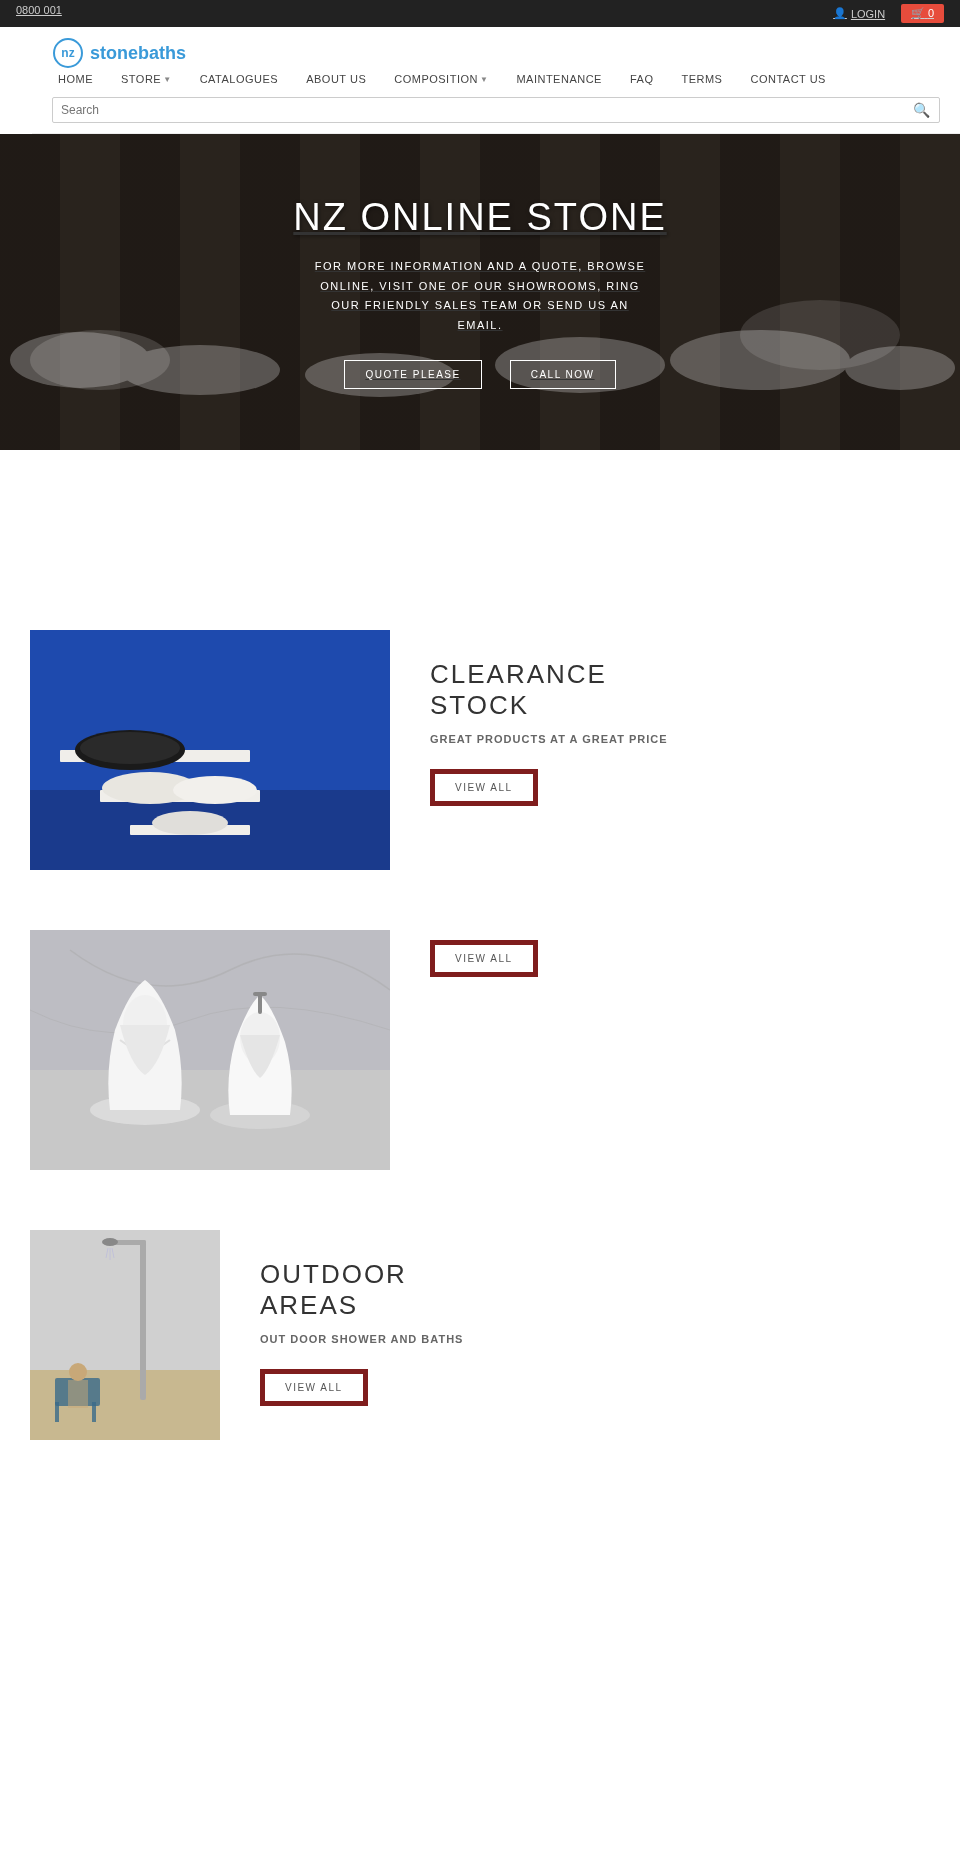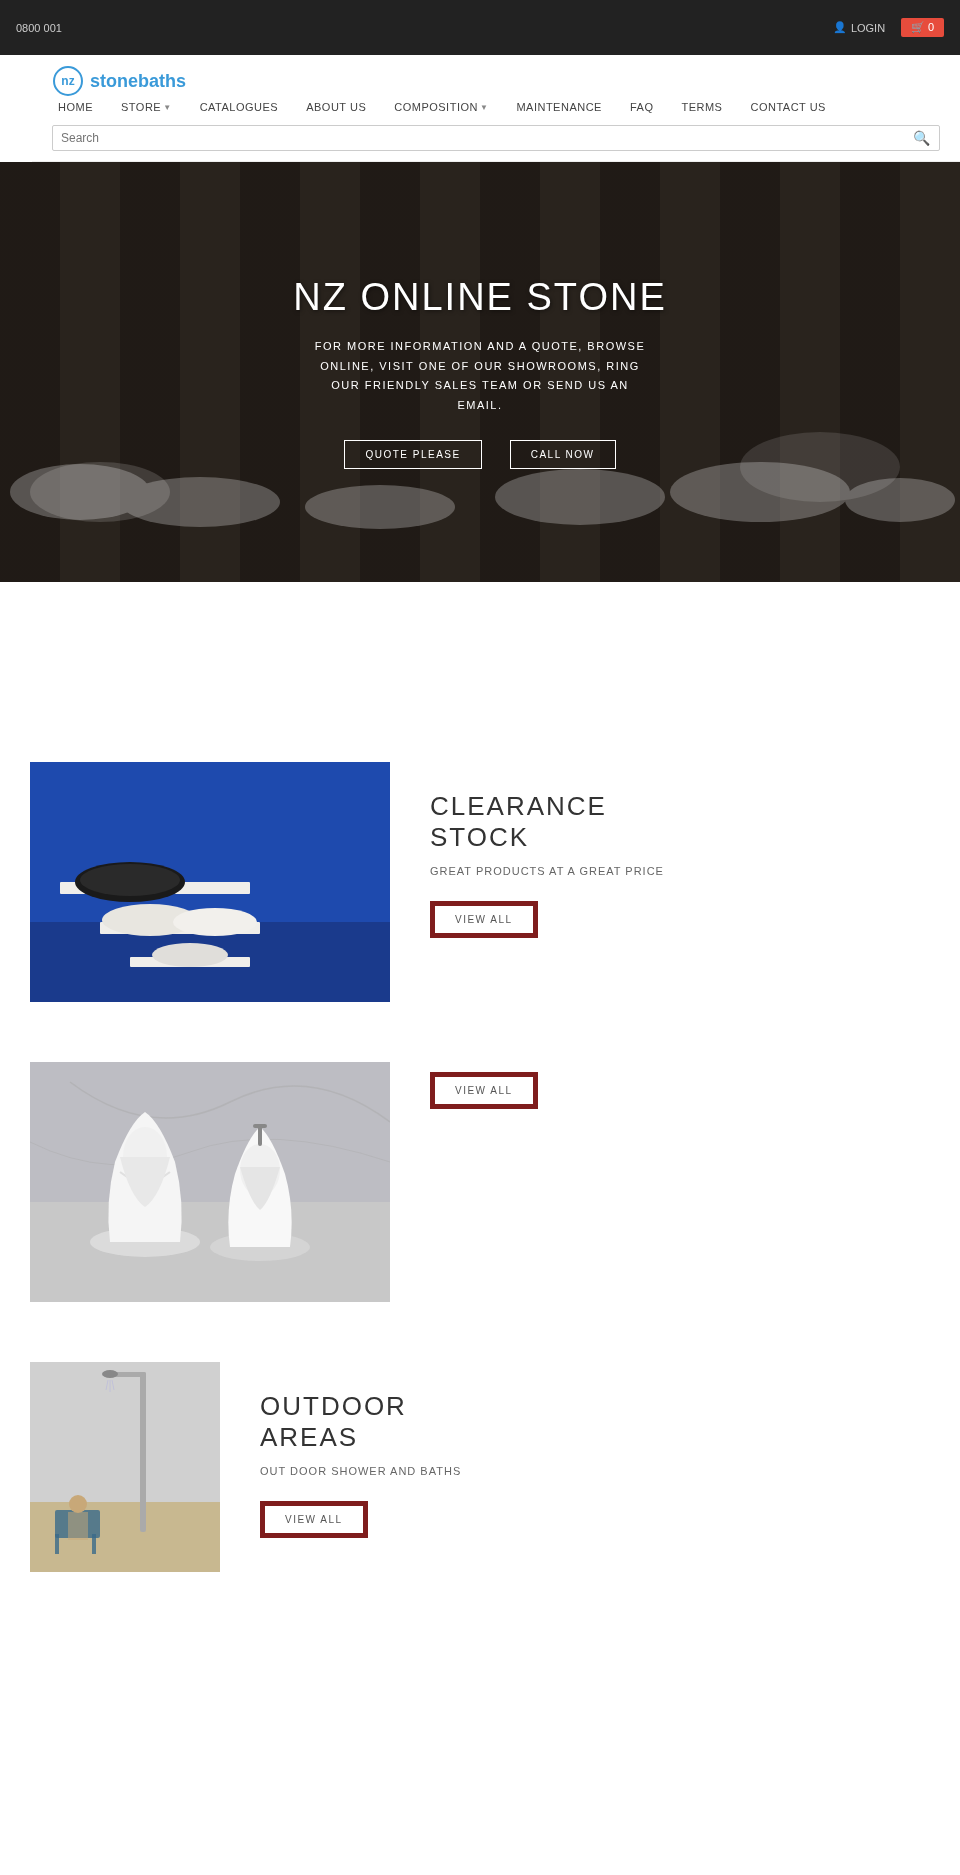--- a/index.html
+++ b/index.html
@@ -3,24 +3,24 @@
   <meta charset="utf-8">
   <style>
     * { margin: 0; padding: 0; box-sizing: border-box; }
     body { font-family: Arial, sans-serif; background: #fff; color: #333; }
 
     
     .top-bar {
       background: #222;
       color: #ccc;
       font-size: 11px;
-      padding: 18px 16px;
+      padding: 4px 16px;
       display: flex;
       justify-content: space-between;
-      align-items: center;
+      text-decoration: underline;
     }
     .top-bar-right { display: flex; align-items: center; gap: 16px; }
     .login-link { color: #ccc; text-decoration: none; font-size: 11px; display: flex; align-items: center; gap: 4px; }
     .cart-btn {
       background: #e74c3c;
       color: #fff;
       border: none;
       padding: 3px 10px;
       font-size: 11px;
       cursor: pointer;
@@ -90,25 +90,26 @@
       background: none;
       border: none;
       cursor: pointer;
       color: #666;
       font-size: 14px;
     }
 
     
     .hero {
       position: relative;
-      height: 420px;
+      height: 316px;
       overflow: hidden;
       display: flex;
       align-items: center;
       justify-content: center;
+      text-decoration: underline;
     }
     .hero-bg {
       position: absolute;
       inset: 0;
       background: linear-gradient(rgba(0,0,0,0.45), rgba(0,0,0,0.45)),
         
         repeating-linear-gradient(
           90deg,
           #3a3028 0px, #3a3028 60px,
           #4a3f35 60px, #4a3f35 120px
@@ -237,20 +238,21 @@
       color: #333;
       margin-top: 19px;
     }
     .product-desc {
       font-size: 11px;
       letter-spacing: 1px;
       text-transform: uppercase;
       color: #666;
       margin-bottom: 20px;
       line-height: 1.6;
+      font-weight: bold;
     }
     .view-all-btn {
       border: 5px solid #7f1d1d;
       background: transparent;
       color: #555;
       padding: 8px 20px;
       font-size: 10px;
       letter-spacing: 1.5px;
       text-transform: uppercase;
       cursor: pointer;

